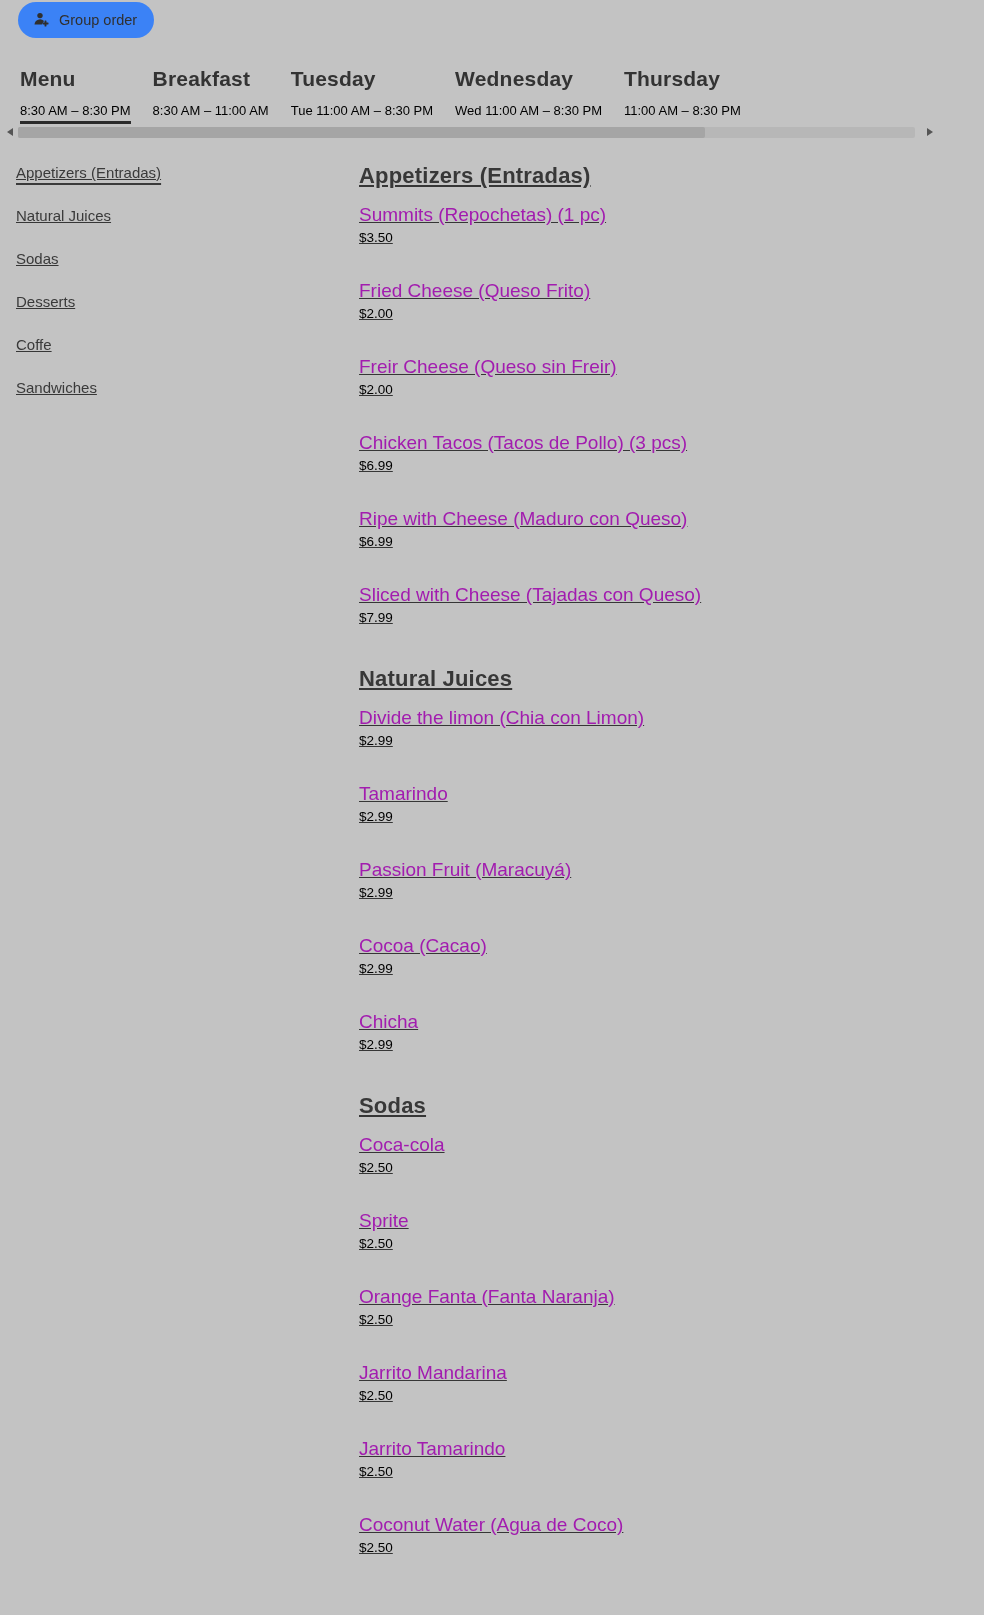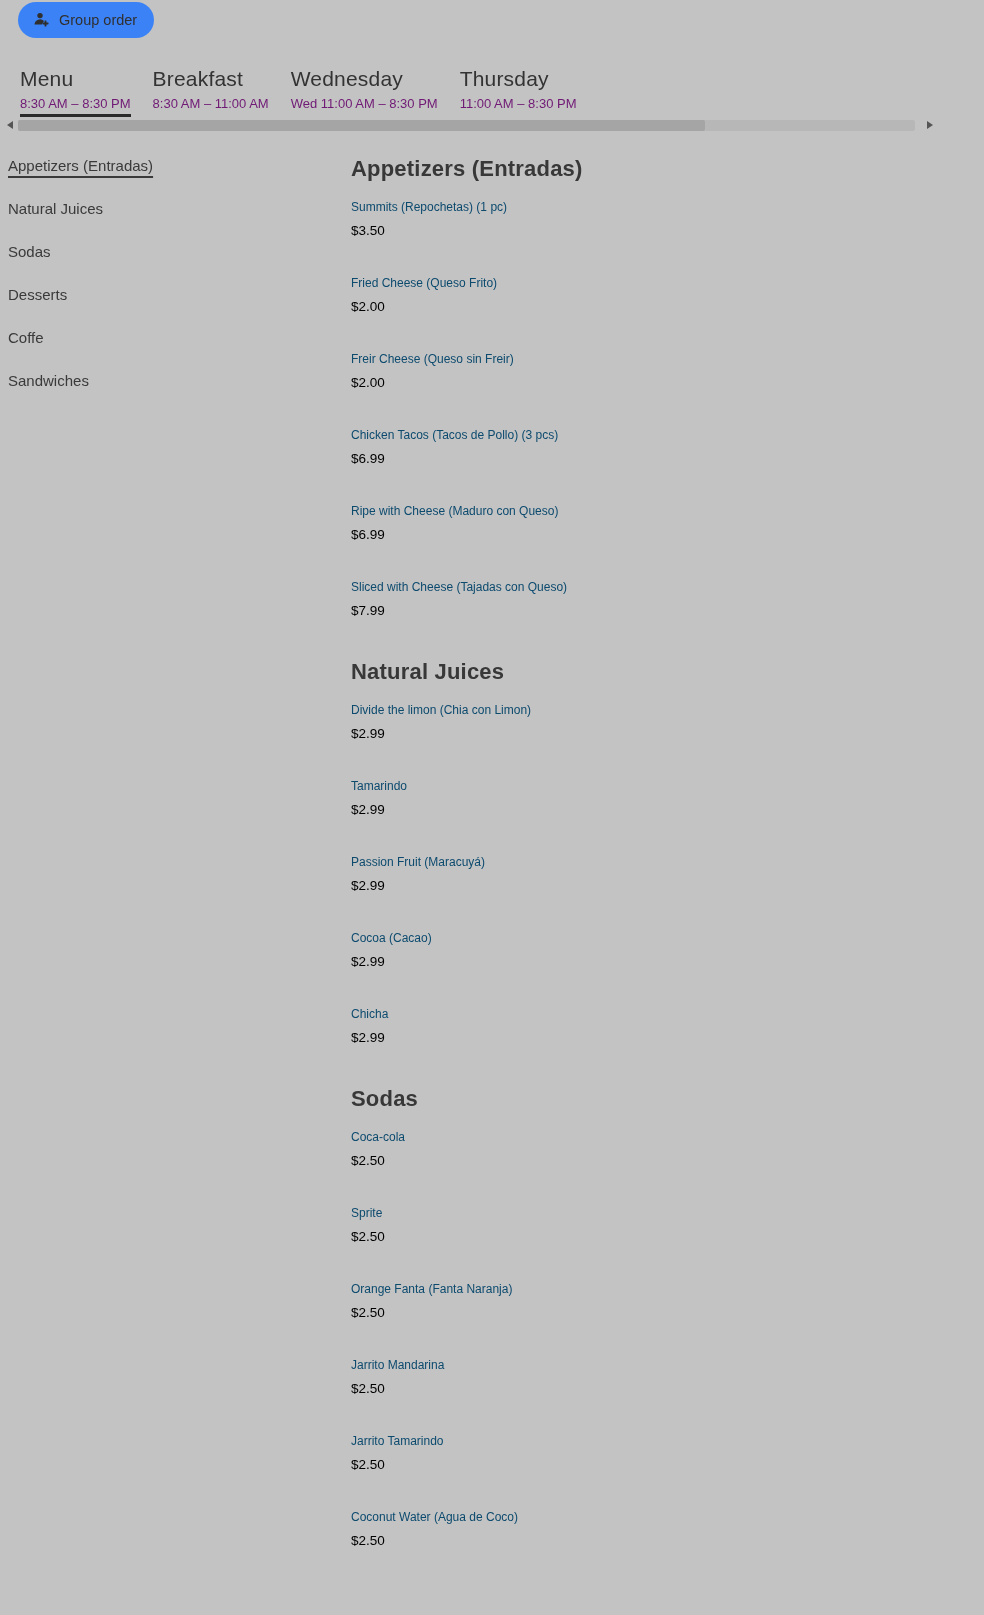--- a/index.html
+++ b/index.html
@@ -34,31 +34,31 @@
   .tabs {
     display: flex;
     align-items: flex-start;
     gap: 22px;
     margin: 28px 0 0 20px;
   }
   .tab { cursor: pointer; padding-bottom: 2px; border-bottom: 3px solid transparent; }
   .tab.active { border-bottom-color: #2b2b2b; }
   .tab-label {
     font-size: 21px;
-    font-weight: 400;
+    font-weight: 700;
     line-height: 25px;
     color: #333333;
     letter-spacing: 0.2px;
     white-space: nowrap;
   }
   .tab-hours {
-    margin-top: 5px;
+    margin-top: 12px;
     font-size: 13px;
     line-height: 16px;
-    color: #701a75;
+    color: #000000;
     white-space: nowrap;
   }
 
   
   .scrollbar-row { position: relative; height: 13px; margin-top: 2px; }
   .sb-track {
     position: absolute; left: 18px; right: 69px; top: 1px;
     height: 11px; background: #b7b7b7; border-radius: 2px;
   }
   .sb-thumb {
@@ -76,22 +76,23 @@
     right: 51px;
     border-top: 4.5px solid transparent;
     border-bottom: 4.5px solid transparent;
     border-left: 6px solid #555555;
   }
 
   
   .content {
     display: grid;
     grid-template-columns: 343px 1fr;
-    padding-left: 8px;
+    padding-left: 16px;
     margin-top: 24px;
+    text-decoration: underline;
   }
 
   
   .cat-list { list-style: none; }
   .cat-item {
     font-size: 15px;
     line-height: 19px;
     color: #3a3a3a;
     margin-bottom: 24px;
     cursor: pointer;
@@ -108,24 +109,24 @@
     font-size: 22px;
     line-height: 26px;
     font-weight: 700;
     color: #383838;
     letter-spacing: 0.2px;
     margin-bottom: 16px;
   }
   .menu-section + .menu-section .section-title { margin-top: 40px; }
   .menu-item { margin-bottom: 35px; cursor: pointer; width: fit-content; }
   .item-name {
-    font-size: 12px;
+    font-size: 19px;
     line-height: 19px;
     font-weight: 500;
-    color: #0c4a6e;
+    color: #a21caf;
   }
   .item-price {
     margin-top: 6px;
     font-size: 13.5px;
     line-height: 16px;
     color: #000000;
   }
 </style>
 </head>
 <body>
@@ -151,20 +152,24 @@
     <div class="tab-label">Menu</div>
     <div class="tab-hours">8:30 AM – 8:30 PM</div>
   </div>
 
   <div class="tab">
     <div class="tab-label">Breakfast</div>
     <div class="tab-hours">8:30 AM – 11:00 AM</div>
   </div>
 
 
+  <div class="tab">
+    <div class="tab-label">Tuesday</div>
+    <div class="tab-hours">Tue 11:00 AM – 8:30 PM</div>
+  </div>
 
   <div class="tab">
     <div class="tab-label">Wednesday</div>
     <div class="tab-hours">Wed 11:00 AM – 8:30 PM</div>
   </div>
 
   <div class="tab">
     <div class="tab-label">Thursday</div>
     <div class="tab-hours">11:00 AM – 8:30 PM</div>
   </div>

